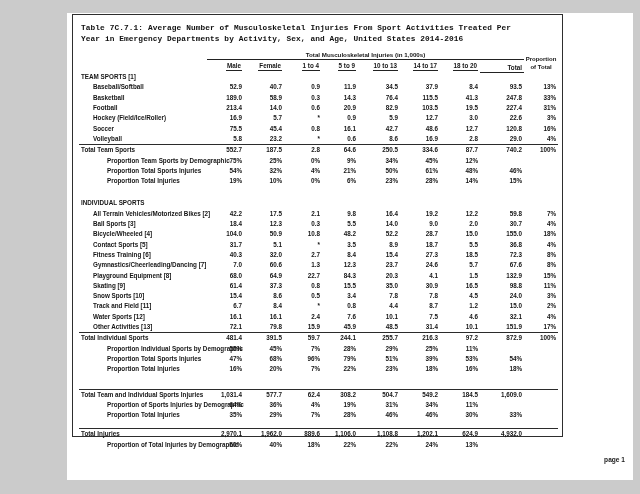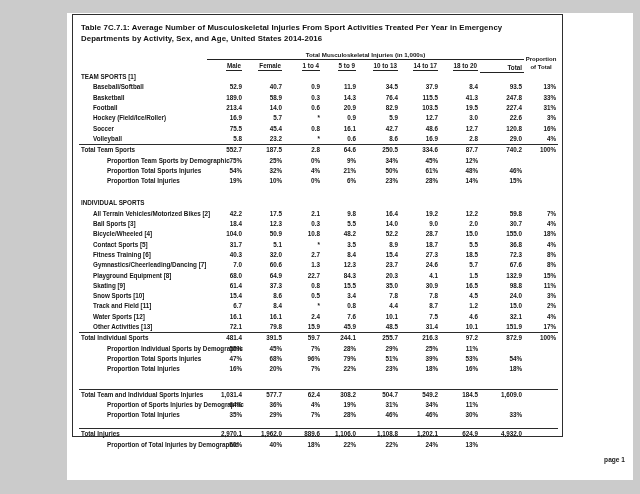--- a/index.html
+++ b/index.html
@@ -19,20 +19,21 @@
     position:absolute;left:5px;top:1px;width:491px;height:423px;
     border:1px solid #2e2e2e;
     box-sizing:border-box;
     padding:6px 4px 0 6px;
     background:#fff;
   }
   .title{
     font-size:7.8px;font-weight:bold;line-height:10.6px;
     max-width:432px;color:#101010;margin:2px 0 7px 2px;
     letter-spacing:0.1px;
+    font-family:Liberation Mono, monospace;
   }
   table{
     border-collapse:collapse;table-layout:fixed;width:479px;
     font-size:6.3px;font-weight:bold;color:#141414;
   }
   th,td{padding:0;margin:0;vertical-align:bottom;}
   thead th{font-weight:bold;}
   .ghead{
     border-bottom:1px solid #222;text-align:center;
     font-size:6.2px;padding-bottom:1px;

